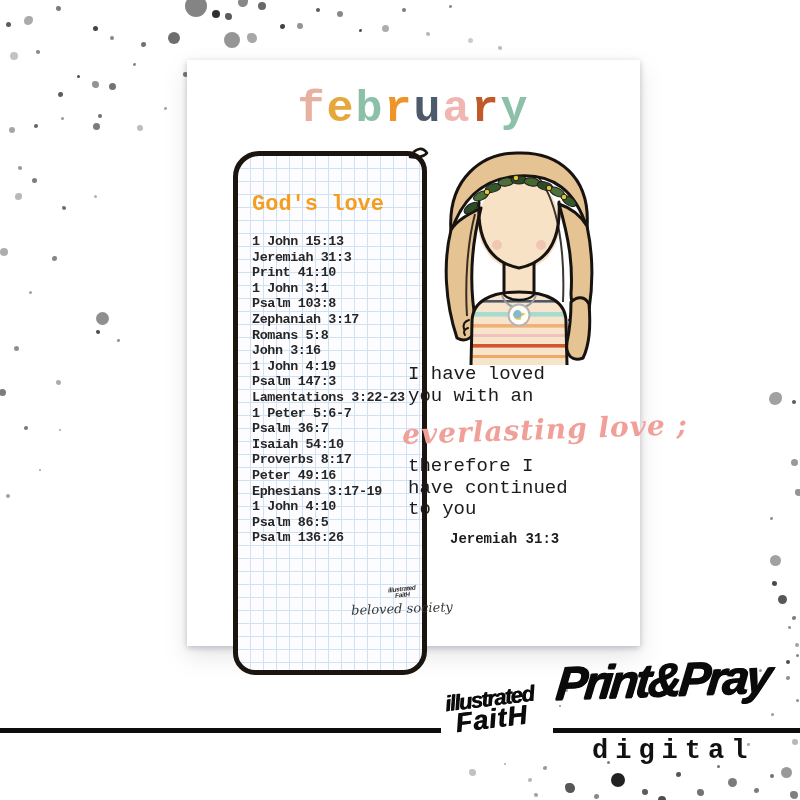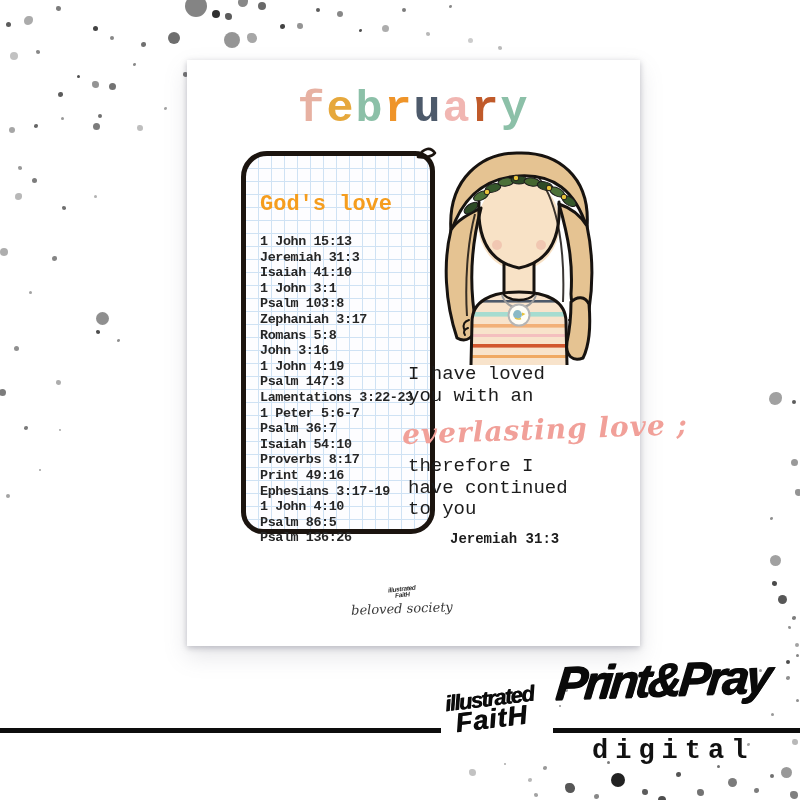--- a/index.html
+++ b/index.html
@@ -14,21 +14,21 @@
   .sp:nth-child(4n){border-radius:58% 44% 60% 50%;}
 
   
   .card{position:absolute;left:187px;top:60px;width:453px;height:586px;background:#fff;
         z-index:2;box-shadow:0 2px 6px rgba(110,110,125,.4),0 10px 22px rgba(110,110,125,.18);}
 
   .title{position:absolute;left:0;top:24px;width:453px;text-align:center;
          font-family:"Liberation Mono",monospace;font-weight:700;font-size:45px;letter-spacing:2px;}
 
   
-  .note{position:absolute;left:54px;top:91px;width:194px;height:383px;box-sizing:border-box;
+  .note{position:absolute;left:46px;top:91px;width:194px;height:524px;box-sizing:border-box;
         border:5px solid #1b140f;border-radius:26px 20px 24px 22px;
         background:
           repeating-linear-gradient(to right, transparent 0 12px, #cfe2f4 12px 13px),
           repeating-linear-gradient(to bottom, transparent 0 12px, #cfe2f4 12px 13px),
           #fdfdff;}
   .pen-tail{position:absolute;right:-8px;top:-11px;}
   .note-heading{position:absolute;left:14px;top:36px;
         font-family:"Liberation Mono",monospace;font-weight:700;font-size:22px;color:#f59d1e;}
   .verses{position:absolute;left:14px;top:78px;width:166px;
         font-family:"Liberation Mono",monospace;font-weight:700;font-size:13.4px;
@@ -179,34 +179,34 @@
     <div class="title"><span style="color: rgb(231, 177, 162);">f</span><span style="color: rgb(230, 168, 60);">e</span><span style="color: rgb(140, 192, 168);">b</span><span style="color: rgb(239, 148, 41);">r</span><span style="color: rgb(77, 90, 107);">u</span><span style="color: rgb(241, 182, 178);">a</span><span style="color: rgb(192, 90, 42);">r</span><span style="color: rgb(140, 192, 168);">y</span></div>
 
     <div class="note">
       <svg class="pen-tail" width="22" height="16" viewBox="0 0 22 16">
         <path d="M2,12 C8,2 15,2 19,8 C16,12 8,13 2,12 Z" fill="none" stroke="#1b140f" stroke-width="2.6" stroke-linejoin="round"></path>
       </svg>
       <div class="note-heading">God's love</div>
       <div class="verses">
           <div class="verse">1 John 15:13</div>
           <div class="verse">Jeremiah 31:3</div>
-          <div class="verse">Isaiah 41:10</div>
+          <div class="verse">Print 41:10</div>
           <div class="verse">1 John 3:1</div>
           <div class="verse">Psalm 103:8</div>
           <div class="verse">Zephaniah 3:17</div>
           <div class="verse">Romans 5:8</div>
           <div class="verse">John 3:16</div>
           <div class="verse">1 John 4:19</div>
           <div class="verse">Psalm 147:3</div>
           <div class="verse">Lamentations 3:22-23</div>
           <div class="verse">1 Peter 5:6-7</div>
           <div class="verse">Psalm 36:7</div>
           <div class="verse">Isaiah 54:10</div>
           <div class="verse">Proverbs 8:17</div>
-          <div class="verse">Print 49:16</div>
+          <div class="verse">Peter 49:16</div>
           <div class="verse">Ephesians 3:17-19</div>
           <div class="verse">1 John 4:10</div>
           <div class="verse">Psalm 86:5</div>
           <div class="verse">Psalm 136:26</div>
         </div>
     </div>
 
     <svg class="girl" width="202" height="222" viewBox="0 0 202 222">
       <defs>
         <clipPath id="shirtClip">

